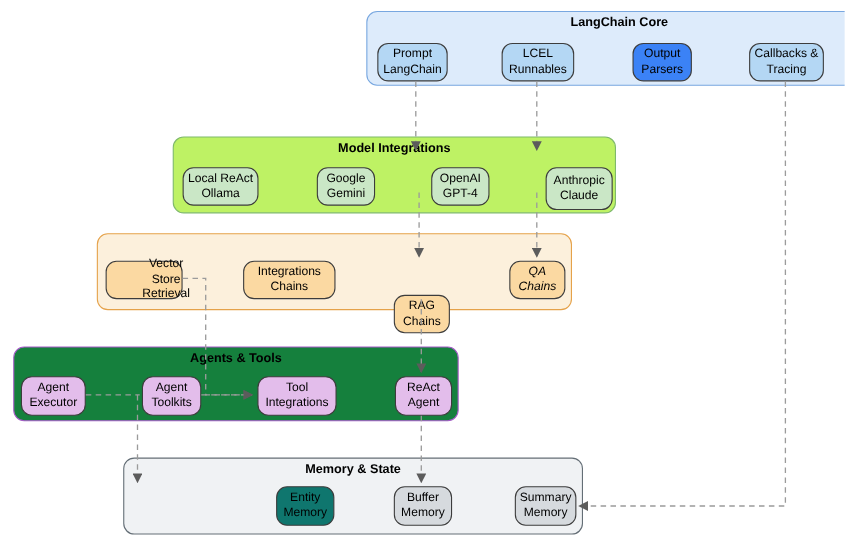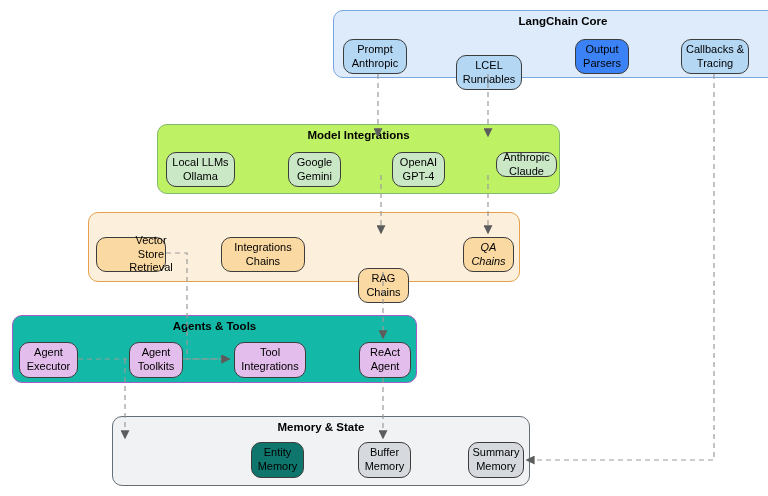--- a/index.html
+++ b/index.html
@@ -53,50 +53,50 @@
   }
 </style>
 </head>
 <body>
 
 <div class="canvas" style="width: 768px; height: 496px; background: rgb(255, 255, 255);">
   <div class="groups-layer">
       <div class="group" style="left: 333px; top: 10px; width: 460px; height: 68px; background: rgb(221, 235, 251); border-color: rgb(120, 167, 224);">
         <div class="group-title">LangChain Core</div>
         <div class="node" style="left: 9px; top: 28px; width: 64px; height: 35px; background: rgb(180, 215, 244); border-color: rgb(60, 60, 60);">Prompt
-Anthropic</div>
-        <div class="node" style="left: 122px; top: 28px; width: 66px; height: 35px; background: rgb(180, 215, 244); border-color: rgb(60, 60, 60); margin-top: 16px;">LCEL
+LangChain</div>
+        <div class="node" style="left: 122px; top: 28px; width: 66px; height: 35px; background: rgb(180, 215, 244); border-color: rgb(60, 60, 60);">LCEL
 Runnables</div>
         <div class="node" style="left: 241px; top: 28px; width: 54px; height: 35px; background: #3b82f6; border-color: rgb(60, 60, 60);">Output
 Parsers</div>
         <div class="node" style="left: 347px; top: 28px; width: 68px; height: 35px; background: rgb(180, 215, 244); border-color: rgb(60, 60, 60);">Callbacks &amp;
 Tracing</div>
       </div>
       <div class="group" style="left: 120px; top: 124px; width: 403px; height: 70px; background: #bef264; border-color: rgb(127, 185, 107); margin-left: 37px;">
         <div class="group-title">Model Integrations</div>
-        <div class="node" style="left: 8px; top: 27px; width: 69px; height: 35px; background: rgb(202, 231, 198); border-color: rgb(60, 60, 60);">Local LLMs
+        <div class="node" style="left: 8px; top: 27px; width: 69px; height: 35px; background: rgb(202, 231, 198); border-color: rgb(60, 60, 60);">Local ReAct
 Ollama</div>
         <div class="node" style="left: 130px; top: 27px; width: 53px; height: 35px; background: rgb(202, 231, 198); border-color: rgb(60, 60, 60);">Google
 Gemini</div>
         <div class="node" style="left: 234px; top: 27px; width: 53px; height: 35px; background: rgb(202, 231, 198); border-color: rgb(60, 60, 60);">OpenAI
 GPT-4</div>
-        <div class="node" style="left: 338px; top: 27px; width: 61px; height: 25px; background: rgb(202, 231, 198); border-color: rgb(60, 60, 60);">Anthropic
+        <div class="node" style="left: 338px; top: 27px; width: 61px; height: 39px; background: rgb(202, 231, 198); border-color: rgb(60, 60, 60);">Anthropic
 Claude</div>
       </div>
       <div class="group" style="left: 88px; top: 212px; width: 432px; height: 70px; background: rgb(252, 240, 220); border-color: rgb(229, 162, 74);">
         <div class="node" style="left: 7px; top: 24px; width: 70px; height: 35px; background: rgb(251, 217, 162); border-color: rgb(60, 60, 60); padding-left: 40px;">Vector Store
 Retrieval</div>
         <div class="node" style="left: 132px; top: 24px; width: 84px; height: 35px; background: rgb(251, 217, 162); border-color: rgb(60, 60, 60);">Integrations
 Chains</div>
         <div class="node" style="left: 269px; top: 24px; width: 51px; height: 35px; background: rgb(251, 217, 162); border-color: rgb(60, 60, 60); margin-top: 31px;">RAG
 Chains</div>
         <div class="node" style="left: 374px; top: 24px; width: 51px; height: 35px; background: rgb(251, 217, 162); border-color: rgb(60, 60, 60); font-style: italic;">QA
 Chains</div>
       </div>
-      <div class="group" style="left: 12px; top: 315px; width: 405px; height: 68px; background: #14b8a6; border-color: rgb(165, 91, 200);">
+      <div class="group" style="left: 12px; top: 315px; width: 405px; height: 68px; background: #15803d; border-color: rgb(165, 91, 200);">
         <div class="group-title">Agents &amp; Tools</div>
         <div class="node" style="left: 6px; top: 26px; width: 59px; height: 36px; background: rgb(227, 189, 235); border-color: rgb(60, 60, 60);">Agent
 Executor</div>
         <div class="node" style="left: 116px; top: 26px; width: 54px; height: 36px; background: rgb(227, 189, 235); border-color: rgb(60, 60, 60);">Agent
 Toolkits</div>
         <div class="node" style="left: 221px; top: 26px; width: 72px; height: 36px; background: rgb(227, 189, 235); border-color: rgb(60, 60, 60);">Tool
 Integrations</div>
         <div class="node" style="left: 346px; top: 26px; width: 52px; height: 36px; background: rgb(227, 189, 235); border-color: rgb(60, 60, 60);">ReAct
 Agent</div>
       </div>

